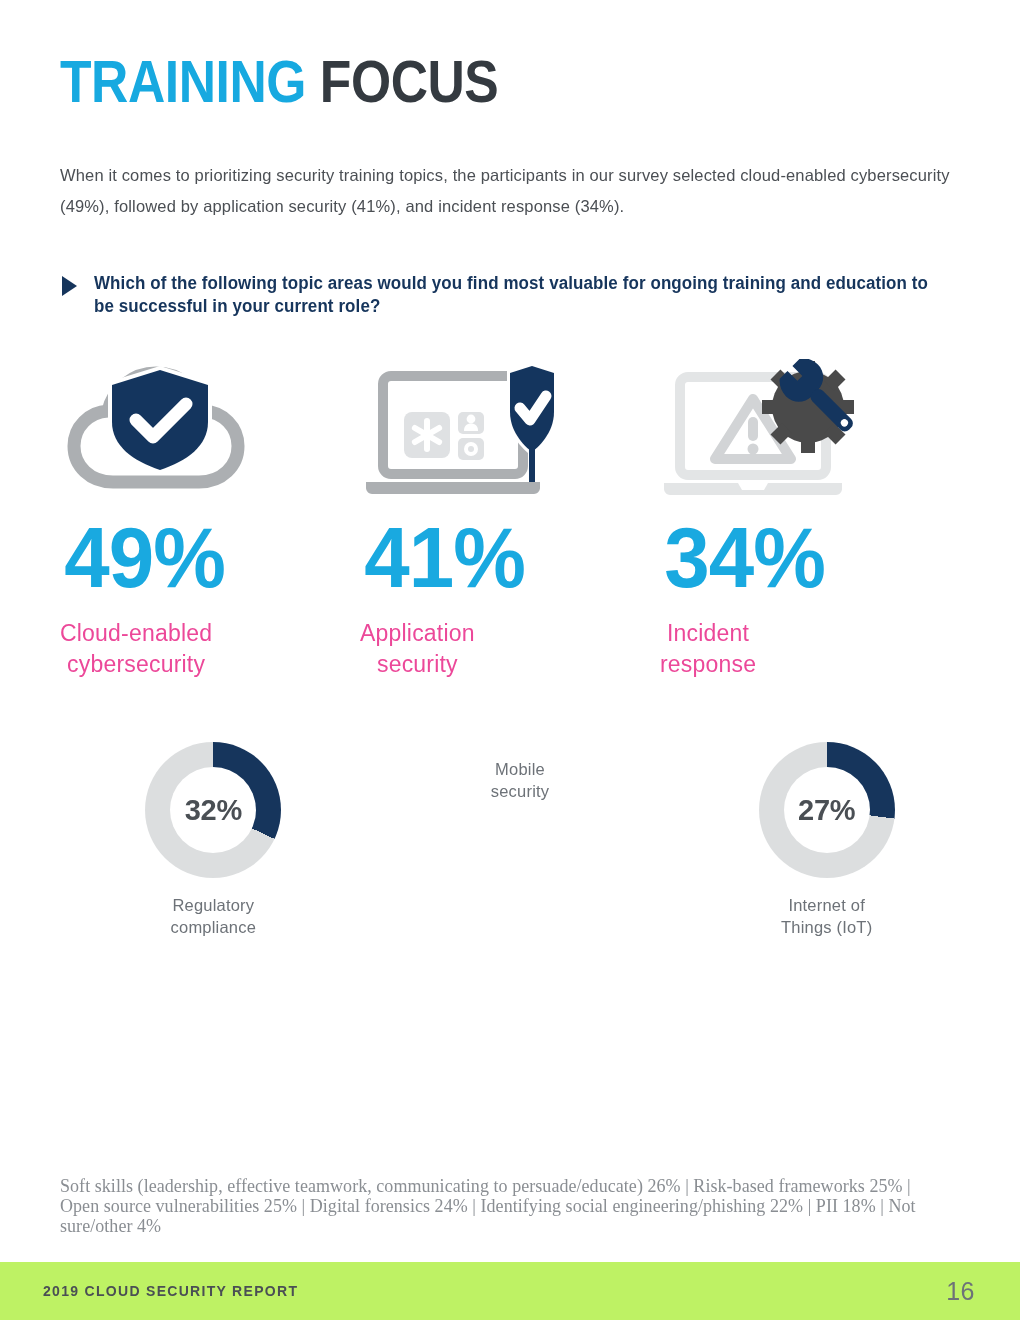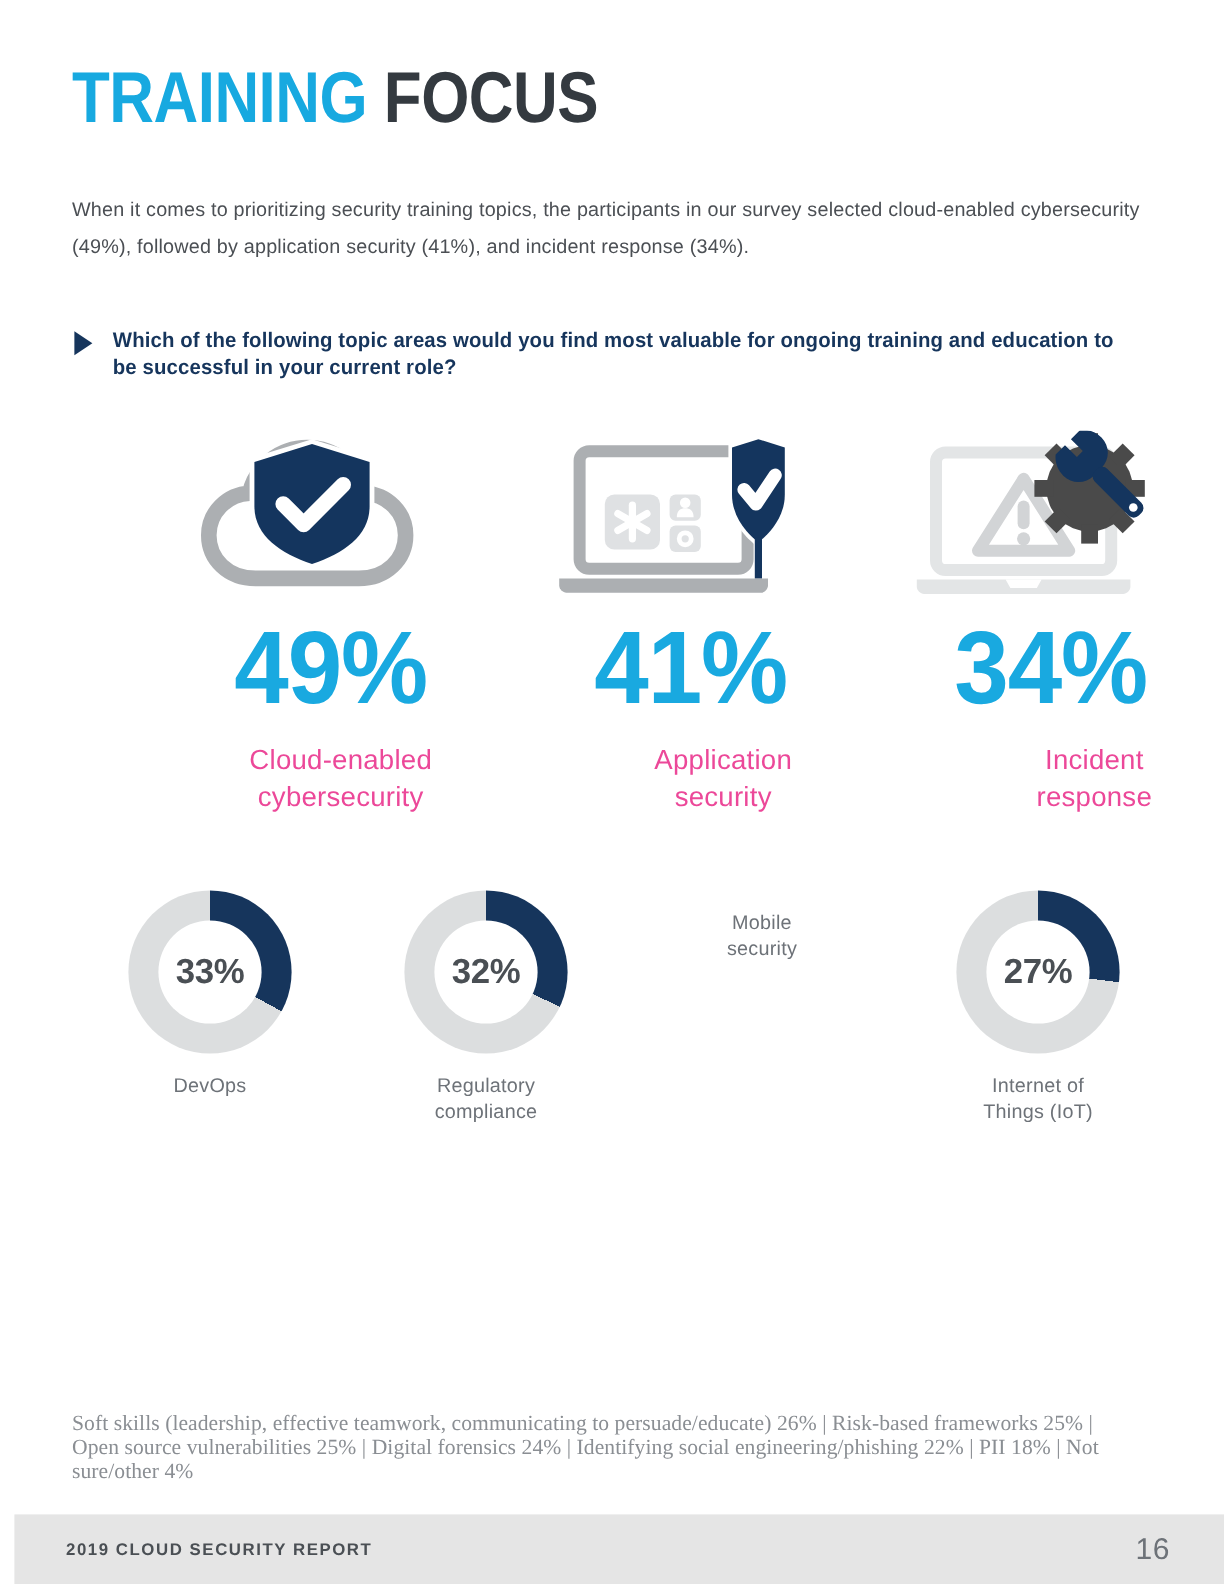--- a/index.html
+++ b/index.html
@@ -84,21 +84,21 @@
     position: absolute;
     left: 60px;
     top: 360px;
     width: 900px;
     display: flex;
   }
   .stat-col {
     flex: 1 1 0;
     display: flex;
     flex-direction: column;
-    align-items: flex-end;
+    align-items: flex-start;
   }
   .stat-icon {
     height: 140px;
     display: flex;
     align-items: center;
     justify-content: center;
   }
   .stat-pct {
     font-family: "Liberation Sans Narrow", "Liberation Sans", sans-serif;
     font-size: 86px;
@@ -176,25 +176,25 @@
     font-size: 18px;
     line-height: 20px;
     color: #8a8e93;
     letter-spacing: 0.05px;
     font-family: Liberation Serif, serif;
   }
 
   
   .footer {
     position: absolute;
-    left: 12px;
+    left: 0;
     right: 0;
     bottom: 0;
     height: 58px;
-    background: #e5e5e5;
+    background: #bef264;
     display: flex;
     align-items: center;
   }
   .footer-title {
     position: absolute;
     left: 43px;
     font-family: "Liberation Sans Narrow", "Liberation Sans", sans-serif;
     font-size: 14px;
     font-weight: 700;
     letter-spacing: 1.3px;
@@ -329,30 +329,20 @@
       <div class="stat-pct">34%</div>
       <div class="stat-label">
         <span>Incident</span><br>
         <span>response</span>
       </div>
     </div>
   </div>
 
   <div class="donut-row">
 
-    <div class="donut-col">
-      <div class="donut" style="background: conic-gradient(rgb(22, 53, 92) 0%, rgb(22, 53, 92) 33%, rgb(220, 222, 223) 33%, rgb(220, 222, 223) 100%);">
-        <div class="donut-hole">
-          <span class="donut-val">33%</span>
-        </div>
-      </div>
-      <div class="donut-label">
-        <span>DevOps</span>
-      </div>
-    </div>
 
     <div class="donut-col">
       <div class="donut" style="background: conic-gradient(rgb(22, 53, 92) 0%, rgb(22, 53, 92) 32%, rgb(220, 222, 223) 32%, rgb(220, 222, 223) 100%);">
         <div class="donut-hole">
           <span class="donut-val">32%</span>
         </div>
       </div>
       <div class="donut-label">
         <span>Regulatory</span><br>
         <span>compliance</span>

